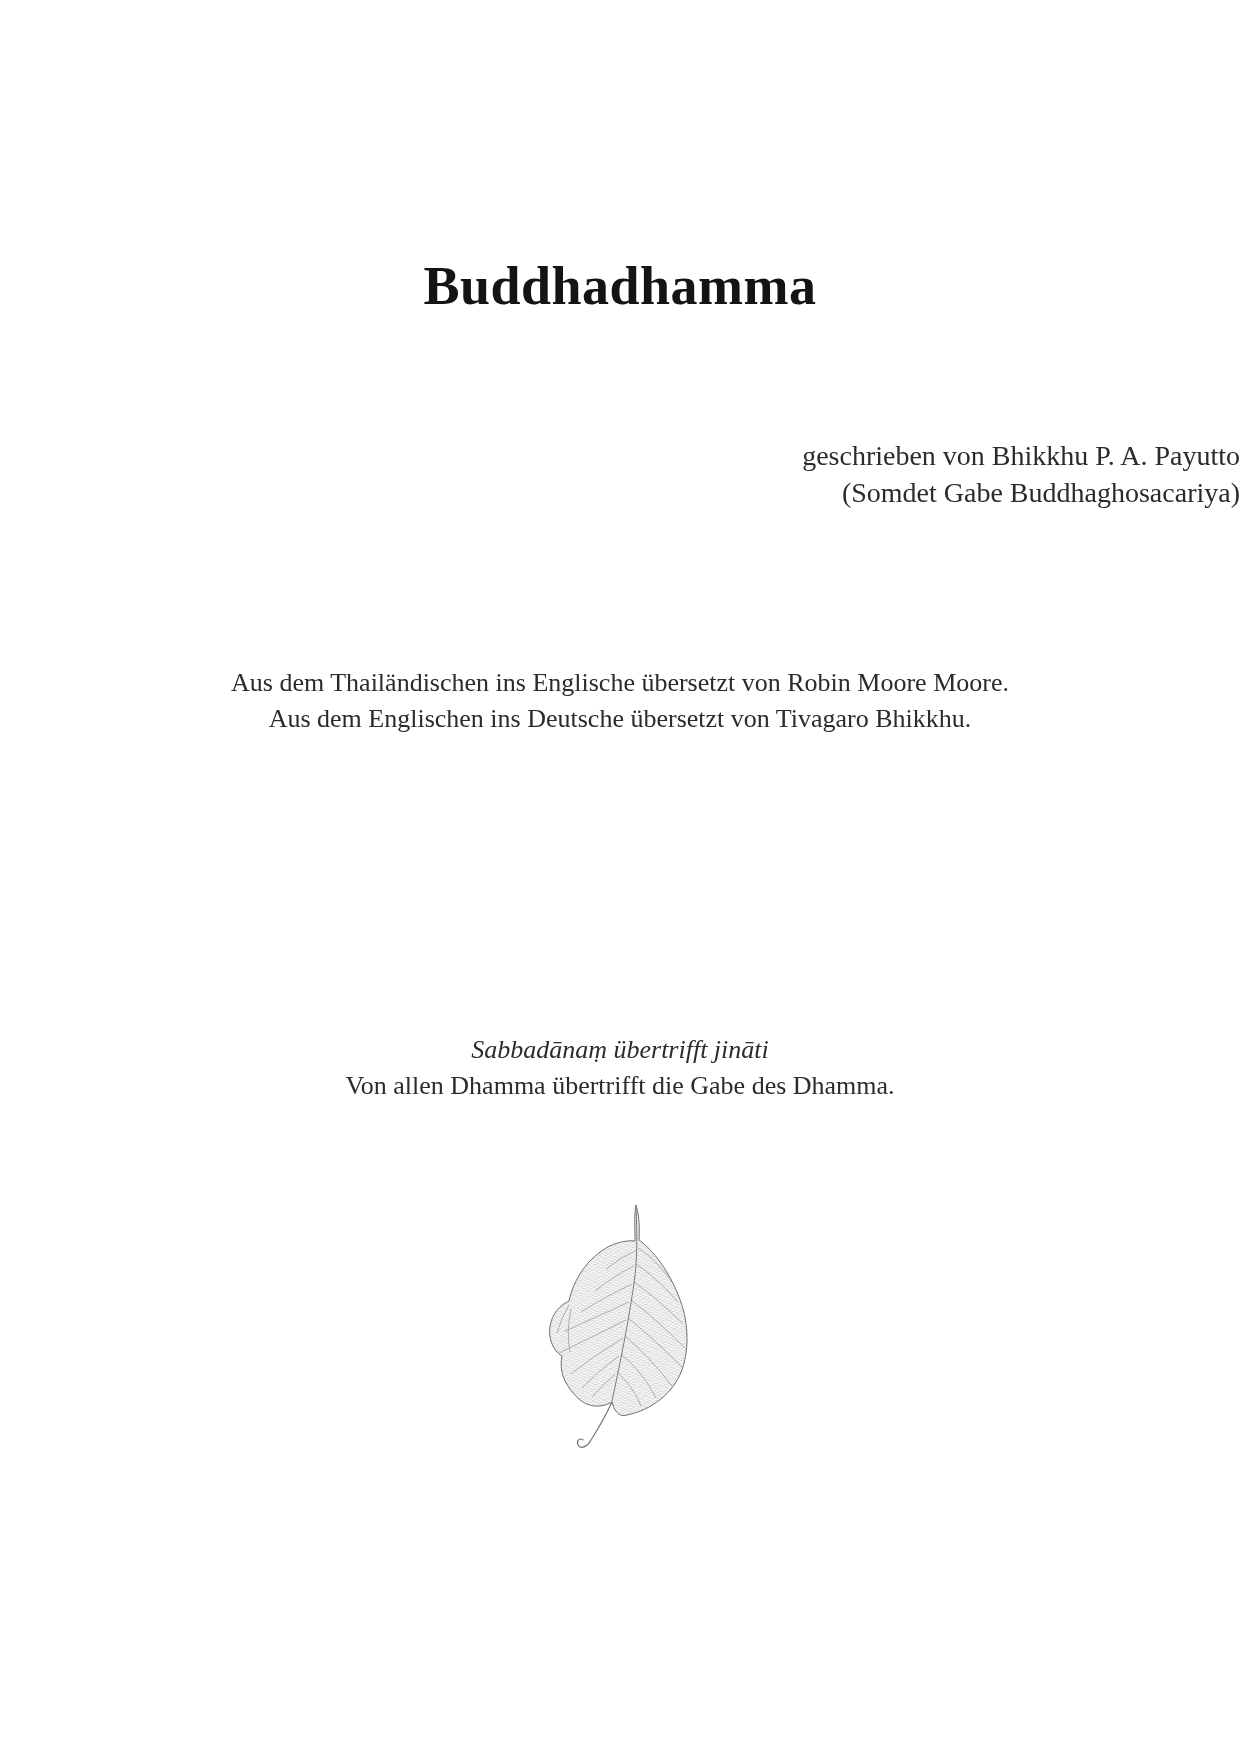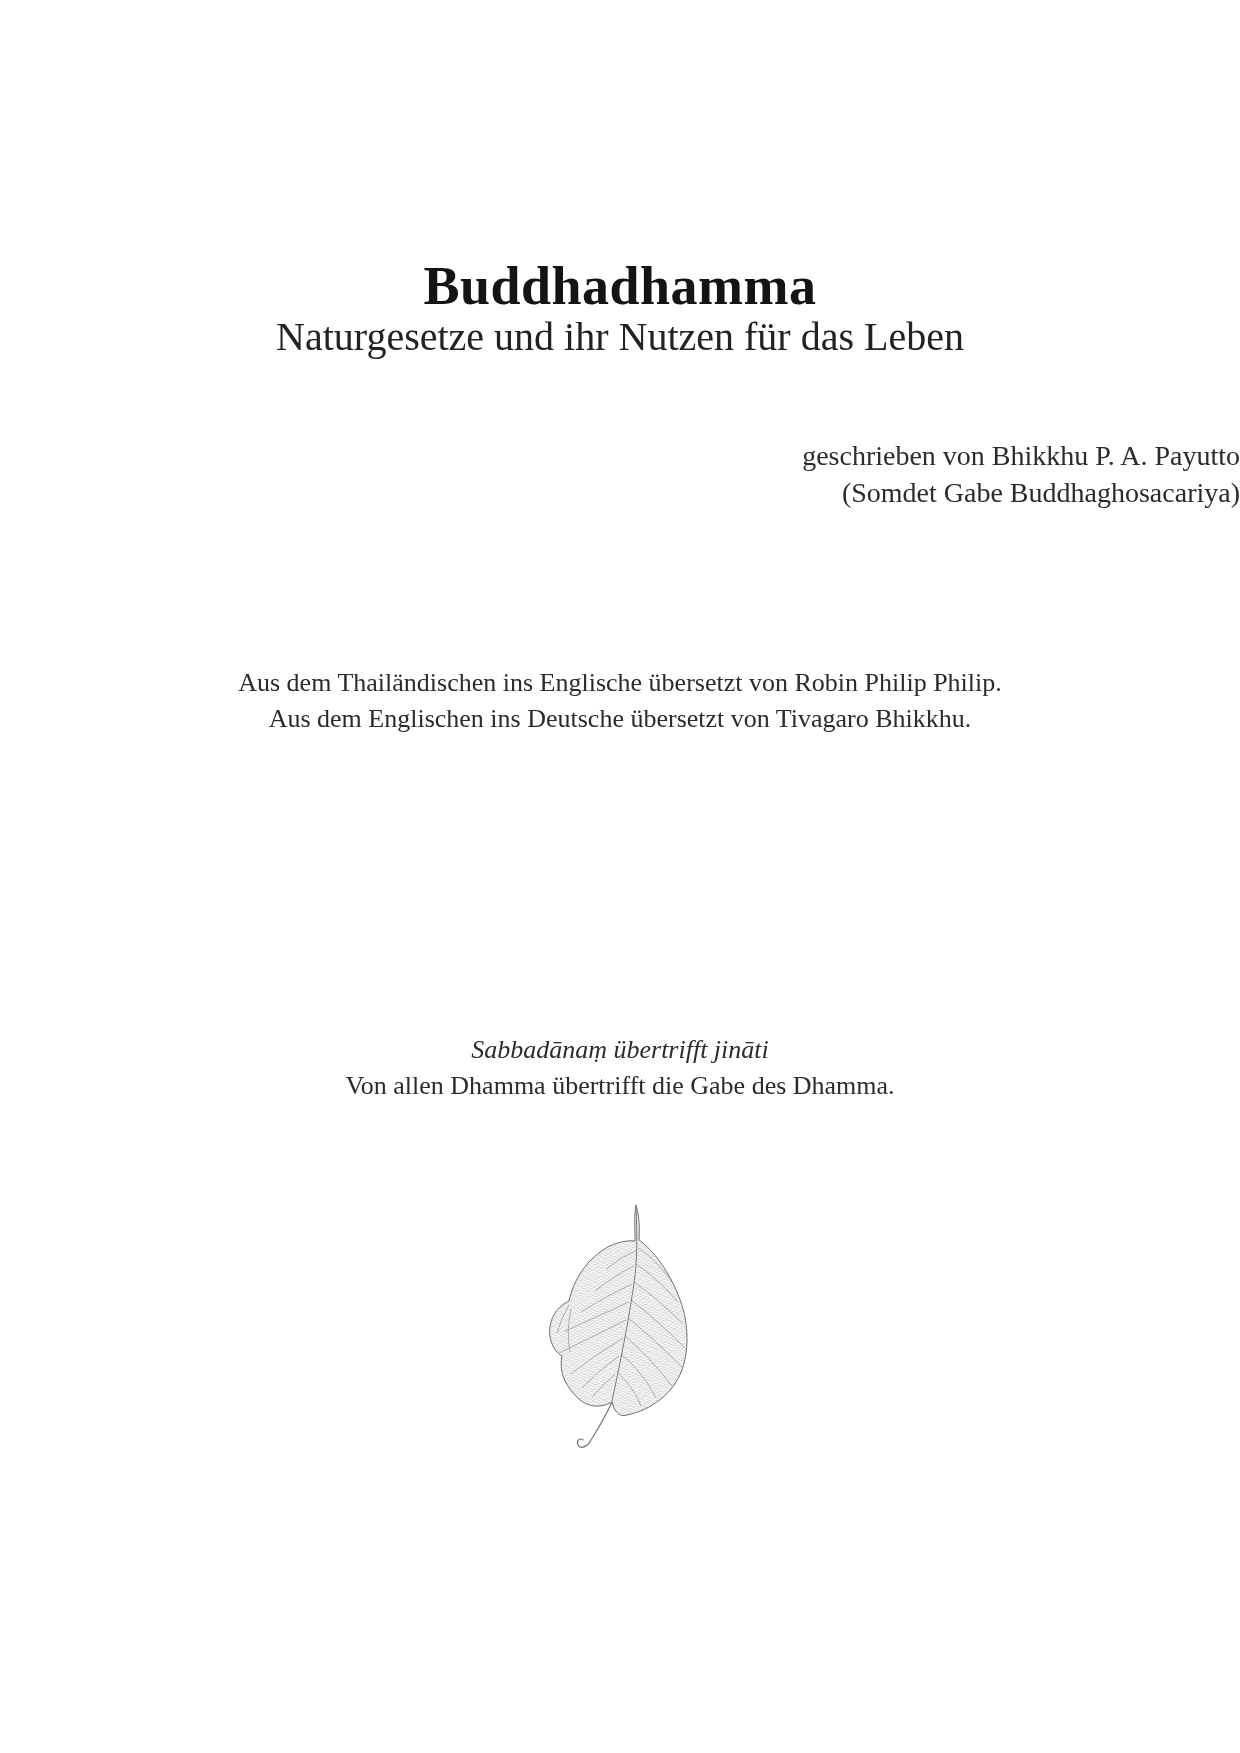--- a/index.html
+++ b/index.html
@@ -72,29 +72,28 @@
     height: 100%;
   }
 </style>
 </head>
 <body>
 
 <div class="page">
 
   <div class="centered title">Buddhadhamma</div>
 
-  <div class="centered subtitle">Naturgesetze und ihr Nutzen für das Leben</div>
 
   <div class="centered author-block">
     <div>geschrieben von Bhikkhu P. A. Payutto</div>
     <div>(Somdet Gabe Buddhaghosacariya)</div>
   </div>
 
   <div class="centered credits-block">
-    <div>Aus dem Thailändischen ins Englische übersetzt von Robin Philip Philip.</div>
+    <div>Aus dem Thailändischen ins Englische übersetzt von Robin Moore Moore.</div>
     <div>Aus dem Englischen ins Deutsche übersetzt von Tivagaro Bhikkhu.</div>
   </div>
 
   <div class="centered epigraph-block">
     <div class="epigraph-pali">Sabbadānaṃ übertrifft jināti</div>
     <div>Von allen Dhamma übertrifft die Gabe des Dhamma.</div>
   </div>
 
   <div class="leaf-wrap">
     <svg viewBox="0 0 148 254" xmlns="http://www.w3.org/2000/svg" aria-hidden="true">

